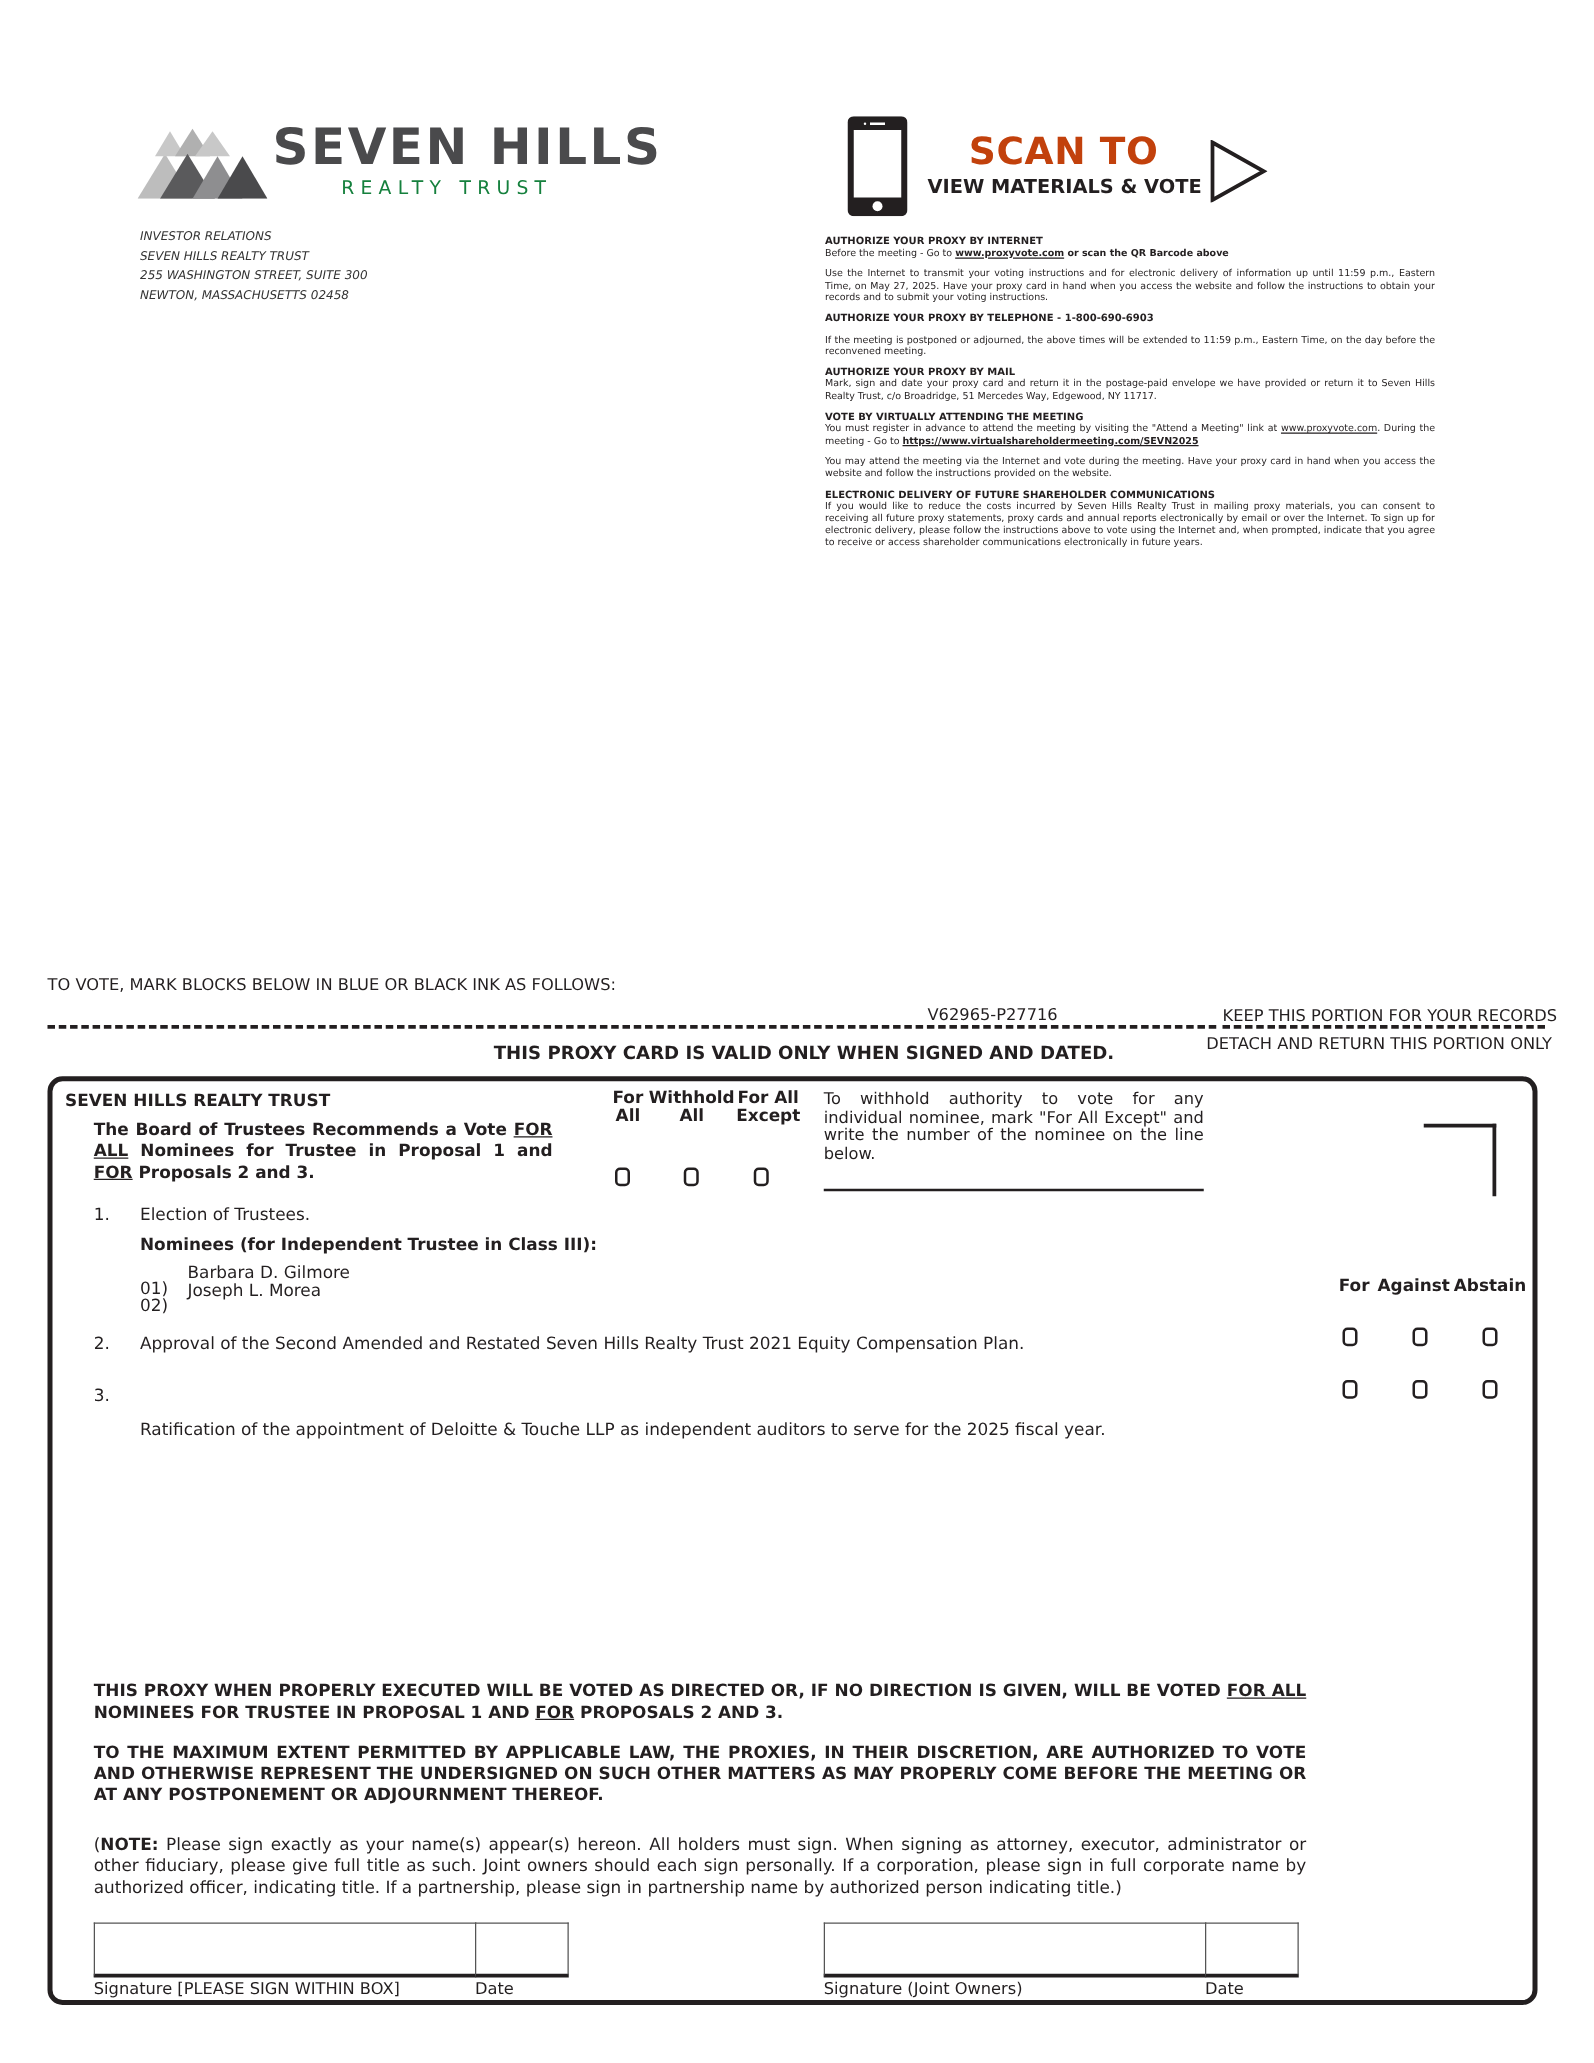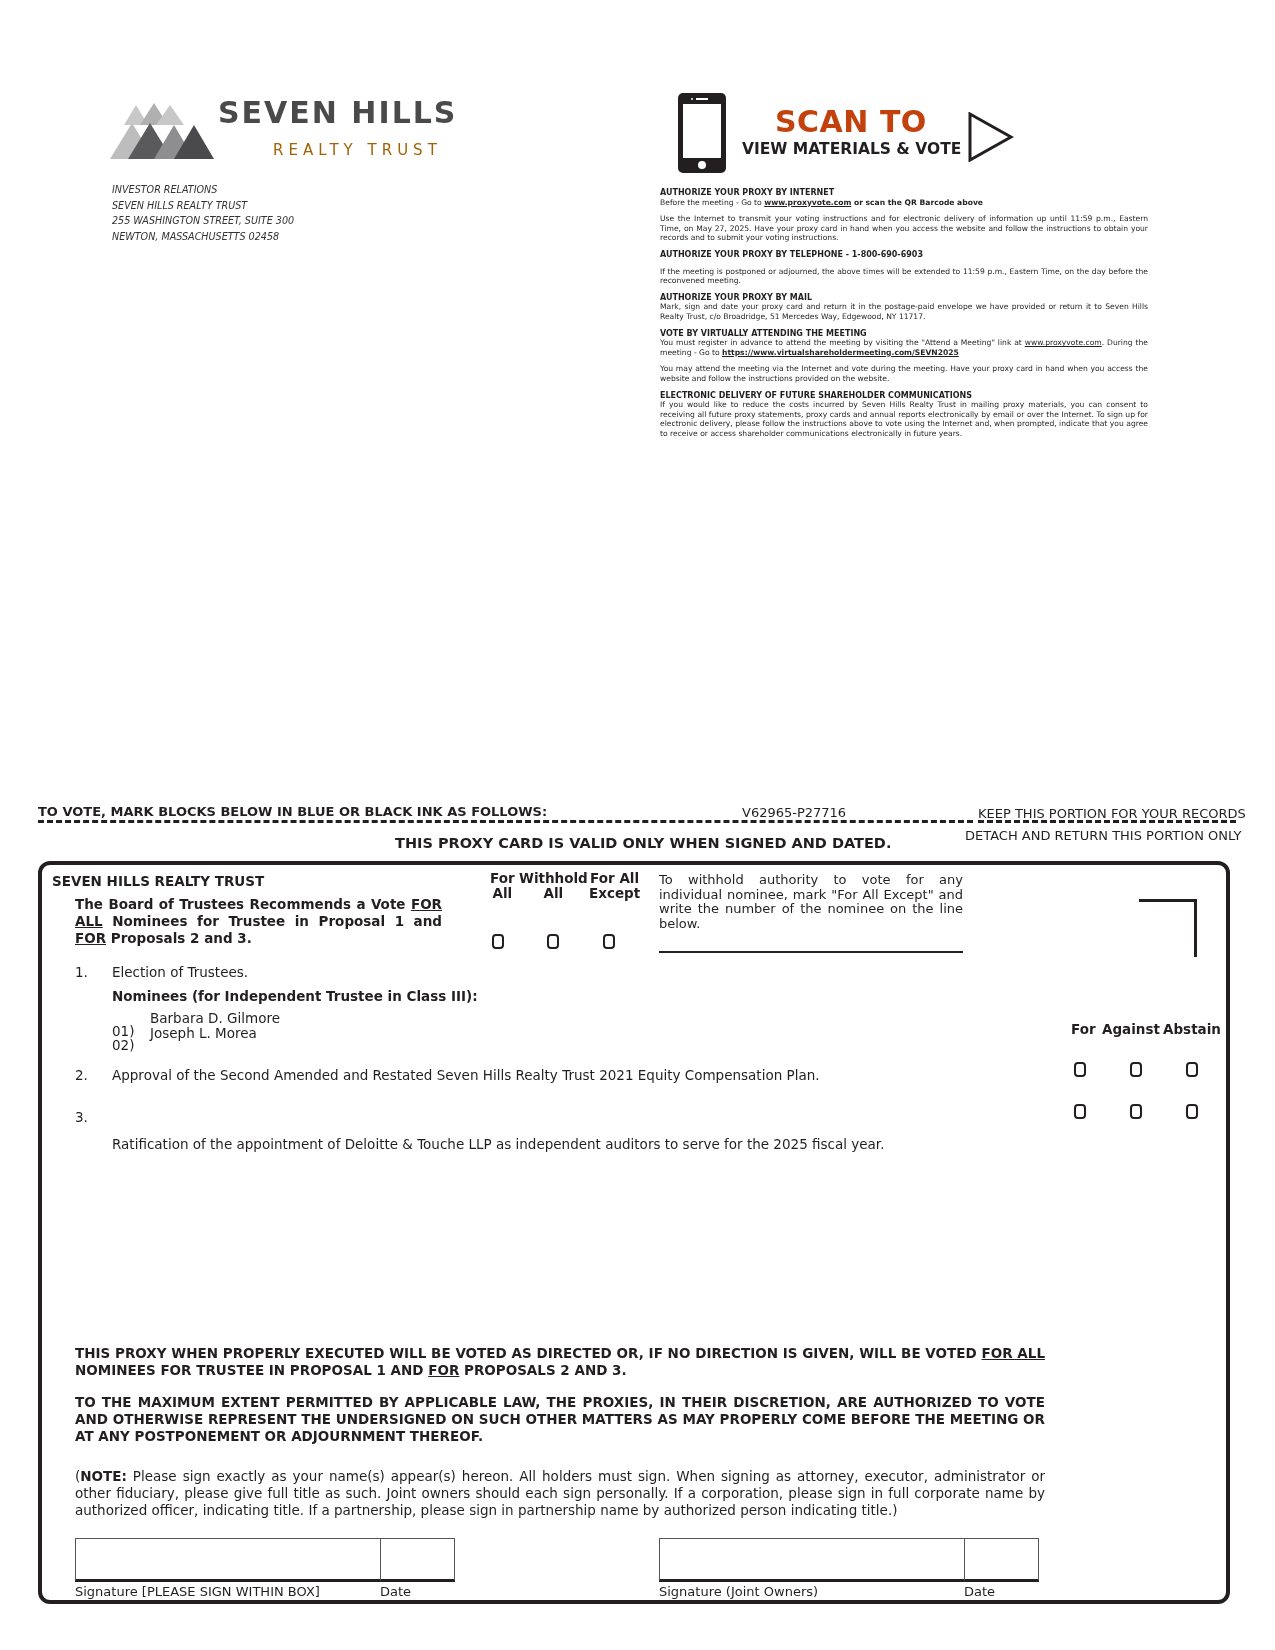--- a/index.html
+++ b/index.html
@@ -1,39 +1,39 @@
 <!DOCTYPE html>
 <html><head>
 <meta charset="utf-8">
 <style>
   html, body { margin: 0; padding: 0; background: #ffffff; }
   body { width: 1275px; height: 1650px; position: relative; overflow: hidden; font-family: "DejaVu Sans", sans-serif; color: #231f20; }
   .abs { position: absolute; }
   
   .logo-wrap { left: 110px; top: 95px; width: 380px; height: 70px; }
   .logo-mark { left: 0; top: 6px; }
-  .logo-title { left: 108px; top: 0; font-family: "DejaVu Sans", sans-serif; font-weight: bold; font-size: 30px; letter-spacing: 2px; color: #4a4a4c; white-space: nowrap; }
-  .logo-sub { left: 163px; top: 46px; font-size: 15px; letter-spacing: 5px; color: #a16207; white-space: nowrap; }
+  .logo-title { left: 108px; top: 0; font-family: "DejaVu Sans", sans-serif; font-weight: bold; font-size: 40px; letter-spacing: 2px; color: #4a4a4c; white-space: nowrap; }
+  .logo-sub { left: 163px; top: 46px; font-size: 15px; letter-spacing: 5px; color: #15803d; white-space: nowrap; }
   .addr { left: 112px; top: 182px; font-style: italic; font-size: 9.6px; line-height: 15.6px; color: #333; text-transform: uppercase; }
   .addr div { white-space: nowrap; }
   
   .phone { left: 678px; top: 93px; }
   .scan-title { left: 775px; top: 104px; font-weight: bold; font-size: 30px; color: #c2410c; white-space: nowrap; letter-spacing: 0.5px; }
   .scan-sub { left: 742px; top: 140px; font-weight: bold; font-size: 15.5px; color: #231f20; white-space: nowrap; }
   .scan-arrow { left: 968px; top: 112px; }
   
   .instr { left: 660px; top: 188px; width: 488px; font-size: 7.6px; line-height: 9.6px; color: #231f20; }
   .instr .h { font-weight: bold; font-size: 8px; }
   .instr p { margin: 0 0 7px 0; text-align: justify; }
   .instr .blk { margin-bottom: 7px; }
   .instr .blk p { margin: 0; }
   .instr a, .u { text-decoration: underline; color: inherit; }
   .instr b { font-weight: bold; }
   
-  .mark-line { left: 38px; top: 804px; font-size: 13px; color: #231f20; white-space: nowrap; font-weight: bold; }
+  .mark-line { left: 38px; top: 781px; font-size: 13px; color: #231f20; white-space: nowrap; }
   .dash-line { left: 38px; top: 820px; width: 935px; height: 0; border-top: 3px dashed #231f20; }
   .dash-line2 { left: 978px; top: 820px; width: 258px; height: 0; border-top: 3px dashed #231f20; }
   .control-num { left: 742px; top: 805px; font-size: 13px; white-space: nowrap; }
   .keep { left: 978px; top: 806px; font-size: 13px; white-space: nowrap; }
   .detach { left: 965px; top: 828px; font-size: 13px; white-space: nowrap; }
   .valid { left: 395px; top: 835px; font-weight: bold; font-size: 14.5px; white-space: nowrap; }
   
   .card { left: 38px; top: 861px; width: 1192px; height: 743px; border: 4px solid #231f20; border-radius: 12px; box-sizing: border-box; }
   .company { left: 52px; top: 873px; font-weight: bold; font-size: 13.5px; white-space: nowrap; }
   .recommend { left: 75px; top: 896px; width: 367px; font-weight: bold; font-size: 13.5px; line-height: 17px; text-align: justify; }

